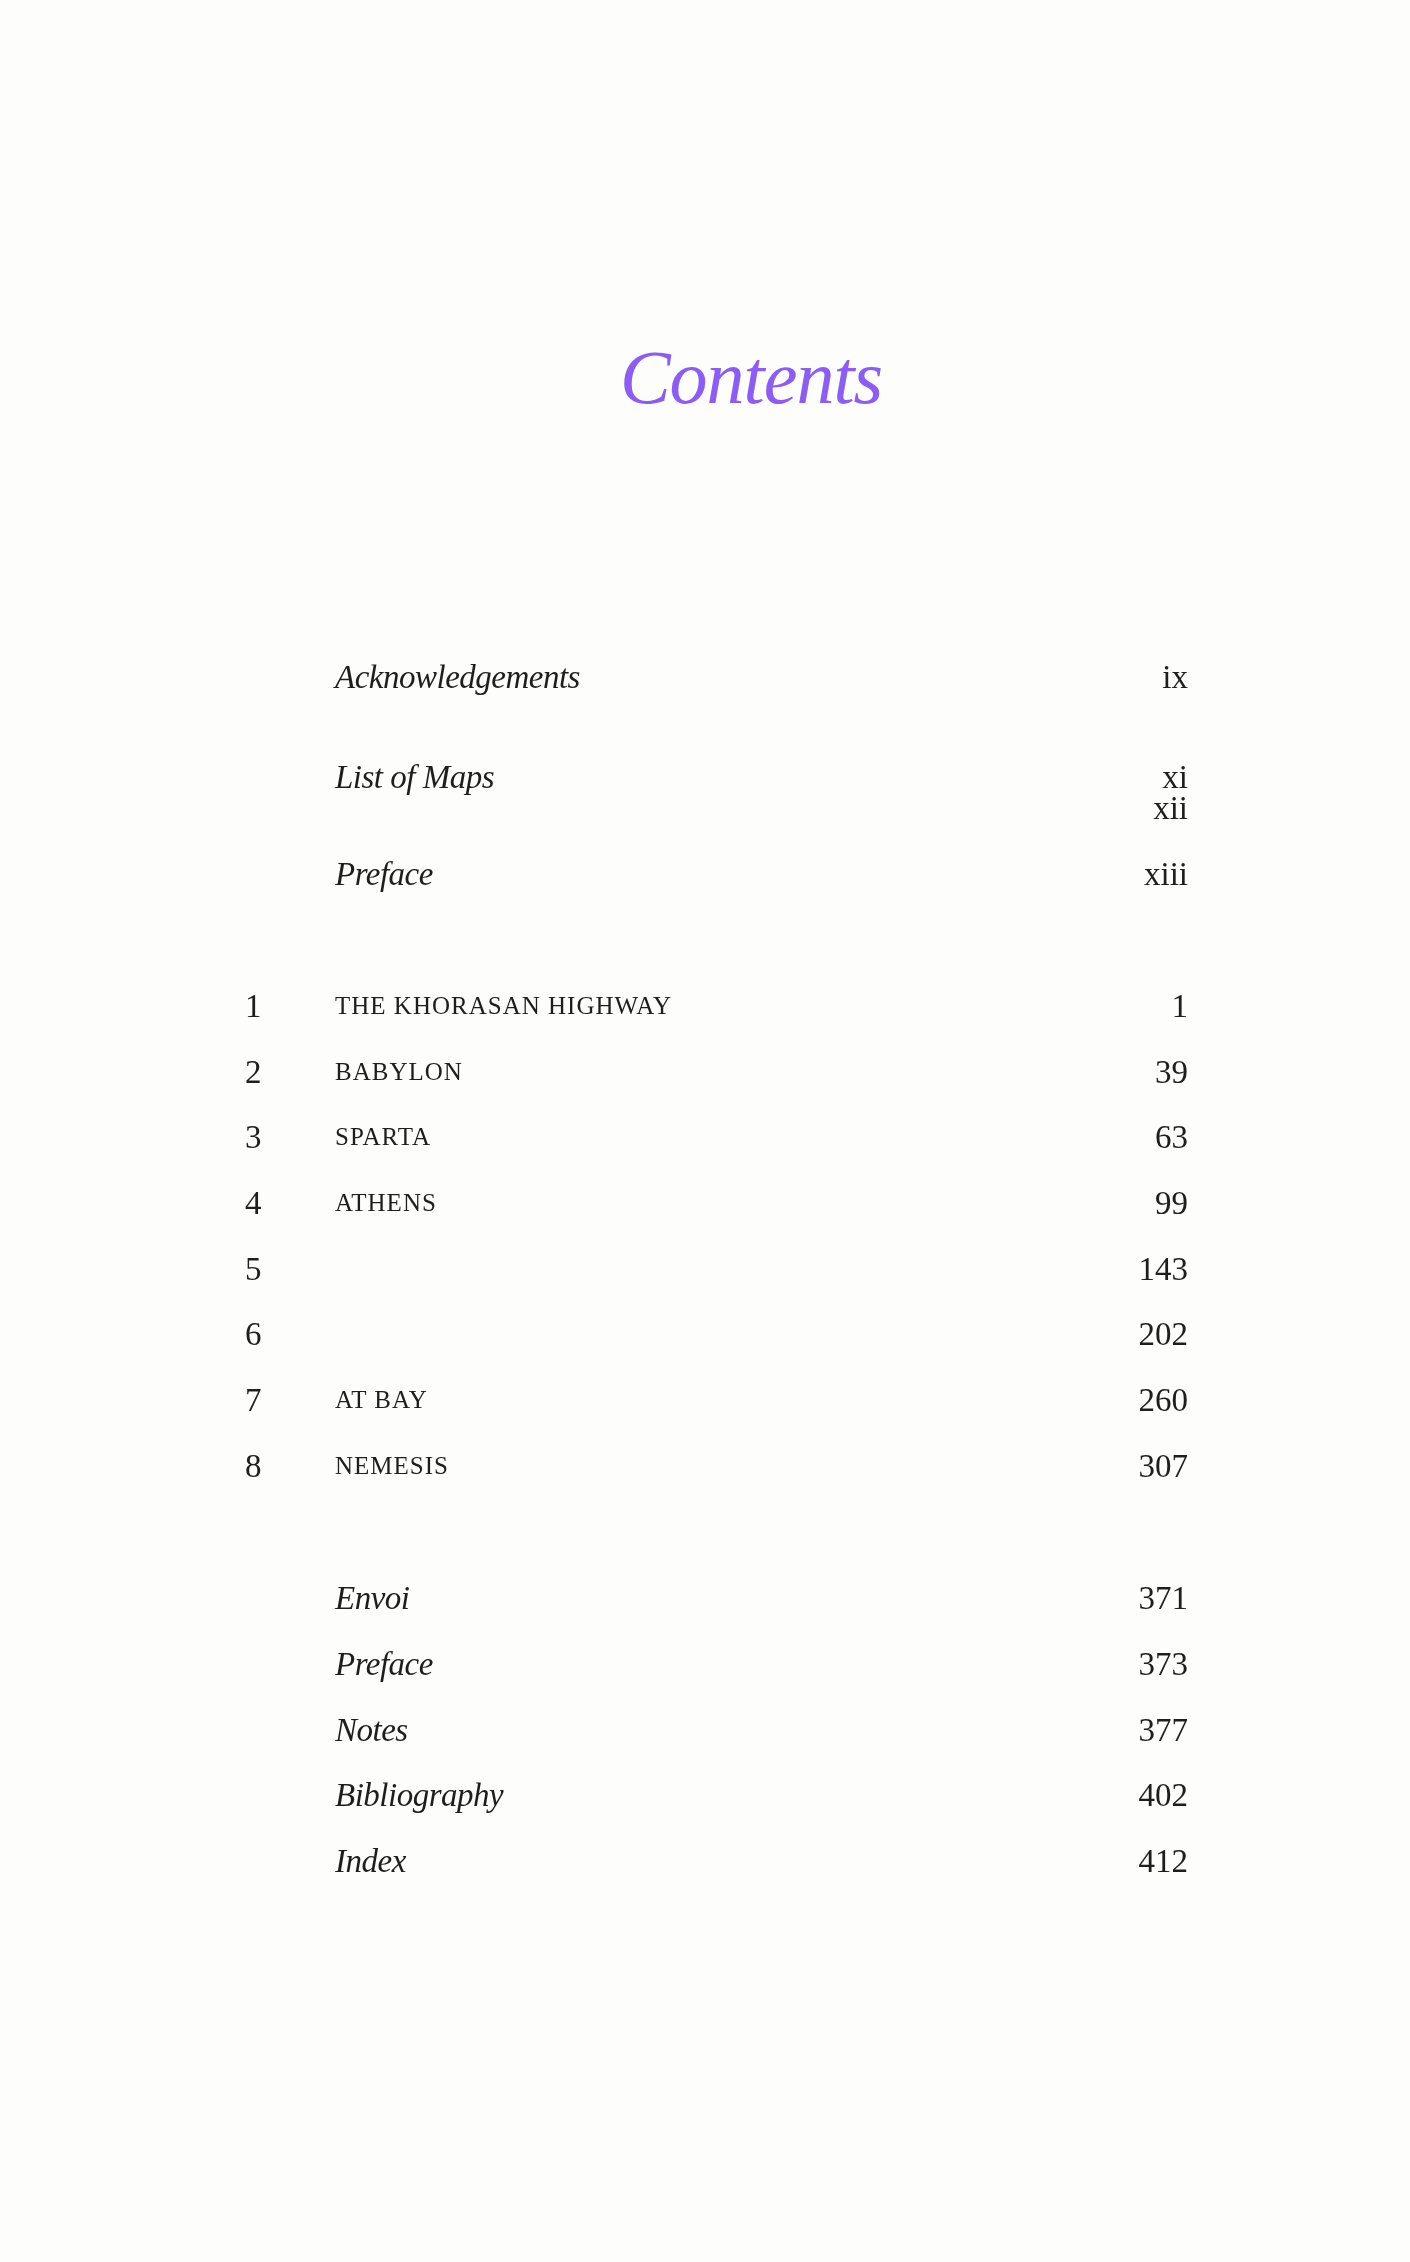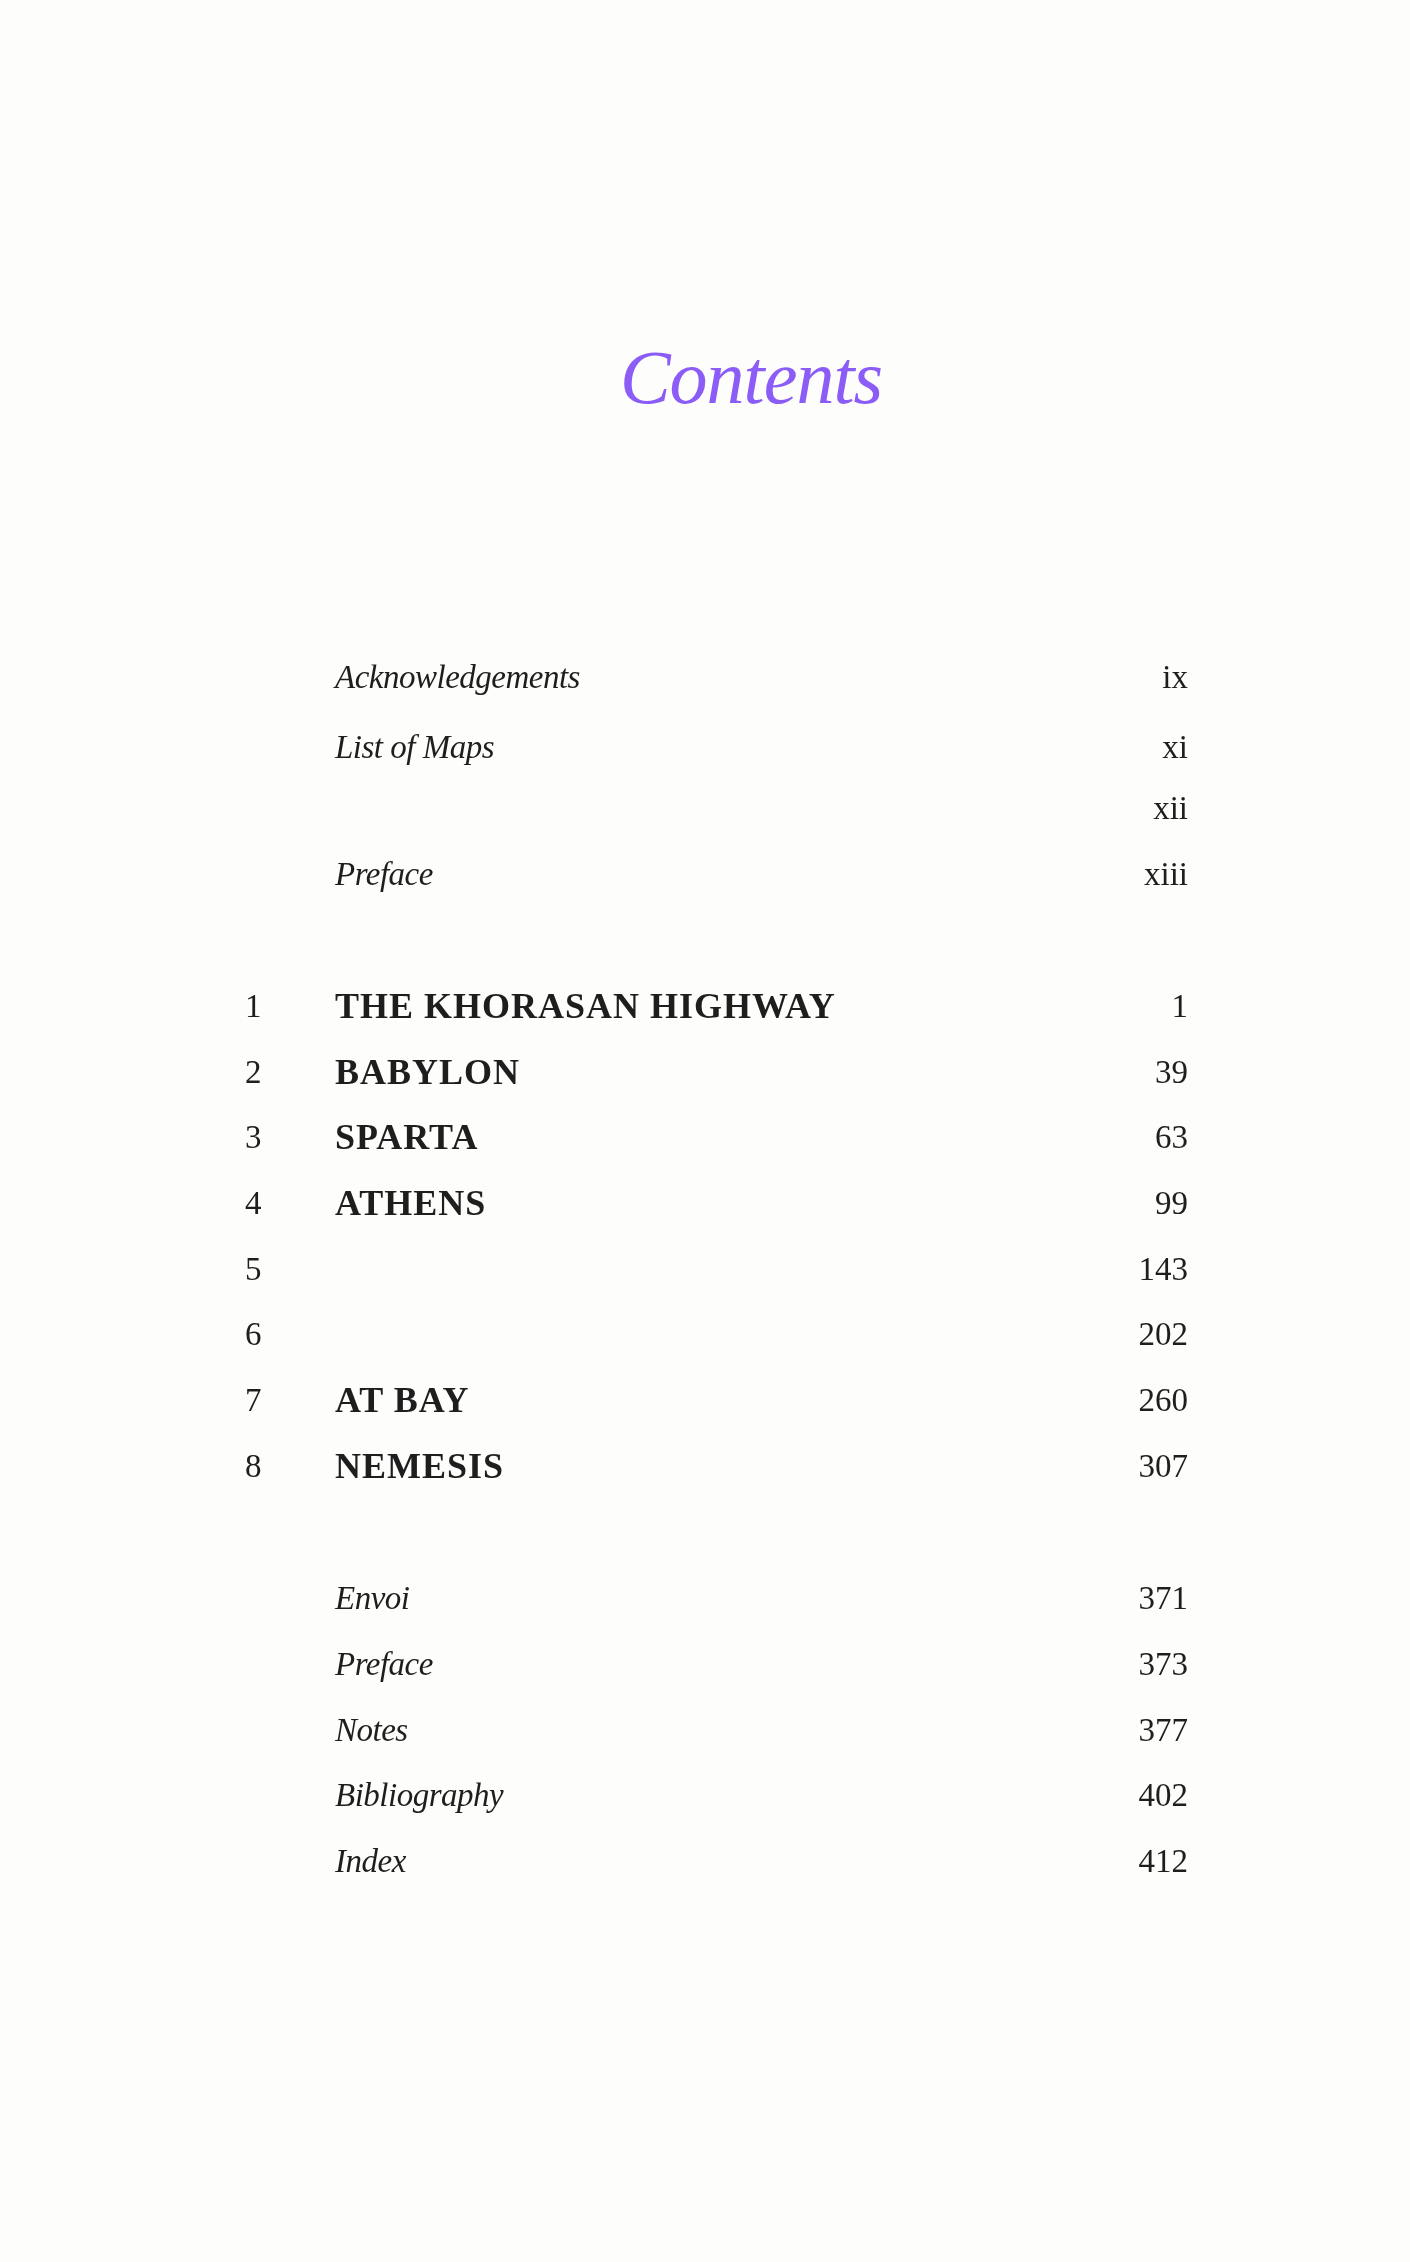--- a/index.html
+++ b/index.html
@@ -15,32 +15,32 @@
     letter-spacing: -1px; color: #8b5cf6; padding-left: 46px;
   }
   .row {
     position: absolute; left: 230px; width: 958px; height: 50px;
     font-size: 33px; line-height: 50px;
   }
   .row .num { position: absolute; left: 15px; top: 0; width: 30px; }
   .row .label { position: absolute; left: 105px; top: 0; white-space: nowrap; }
   .row .page { position: absolute; right: 0; top: 0; text-align: right; }
   .front .label, .back .label { font-style: italic; letter-spacing: -0.5px; }
-  .chap .label { font-size: 36px; letter-spacing: 1px; font-weight: bold; }
+  .chap .label { font-size: 25px; letter-spacing: 1px; }
 </style>
 </head>
 <body>
 
 <div class="title">Contents</div>
 
 <div class="row front" style="top:652px">
   <span class="label">Acknowledgements</span>
   <span class="page">ix</span>
 </div>
-<div class="row front" style="top:722px">
+<div class="row front" style="top:752px">
   <span class="label">List of Maps</span>
   <span class="page">xi</span>
 </div>
 <div class="row front" style="top:783px">
   <span class="page">xii</span>
 </div>
 <div class="row front" style="top:849px">
   <span class="label">Preface</span>
   <span class="page">xiii</span>
 </div>

